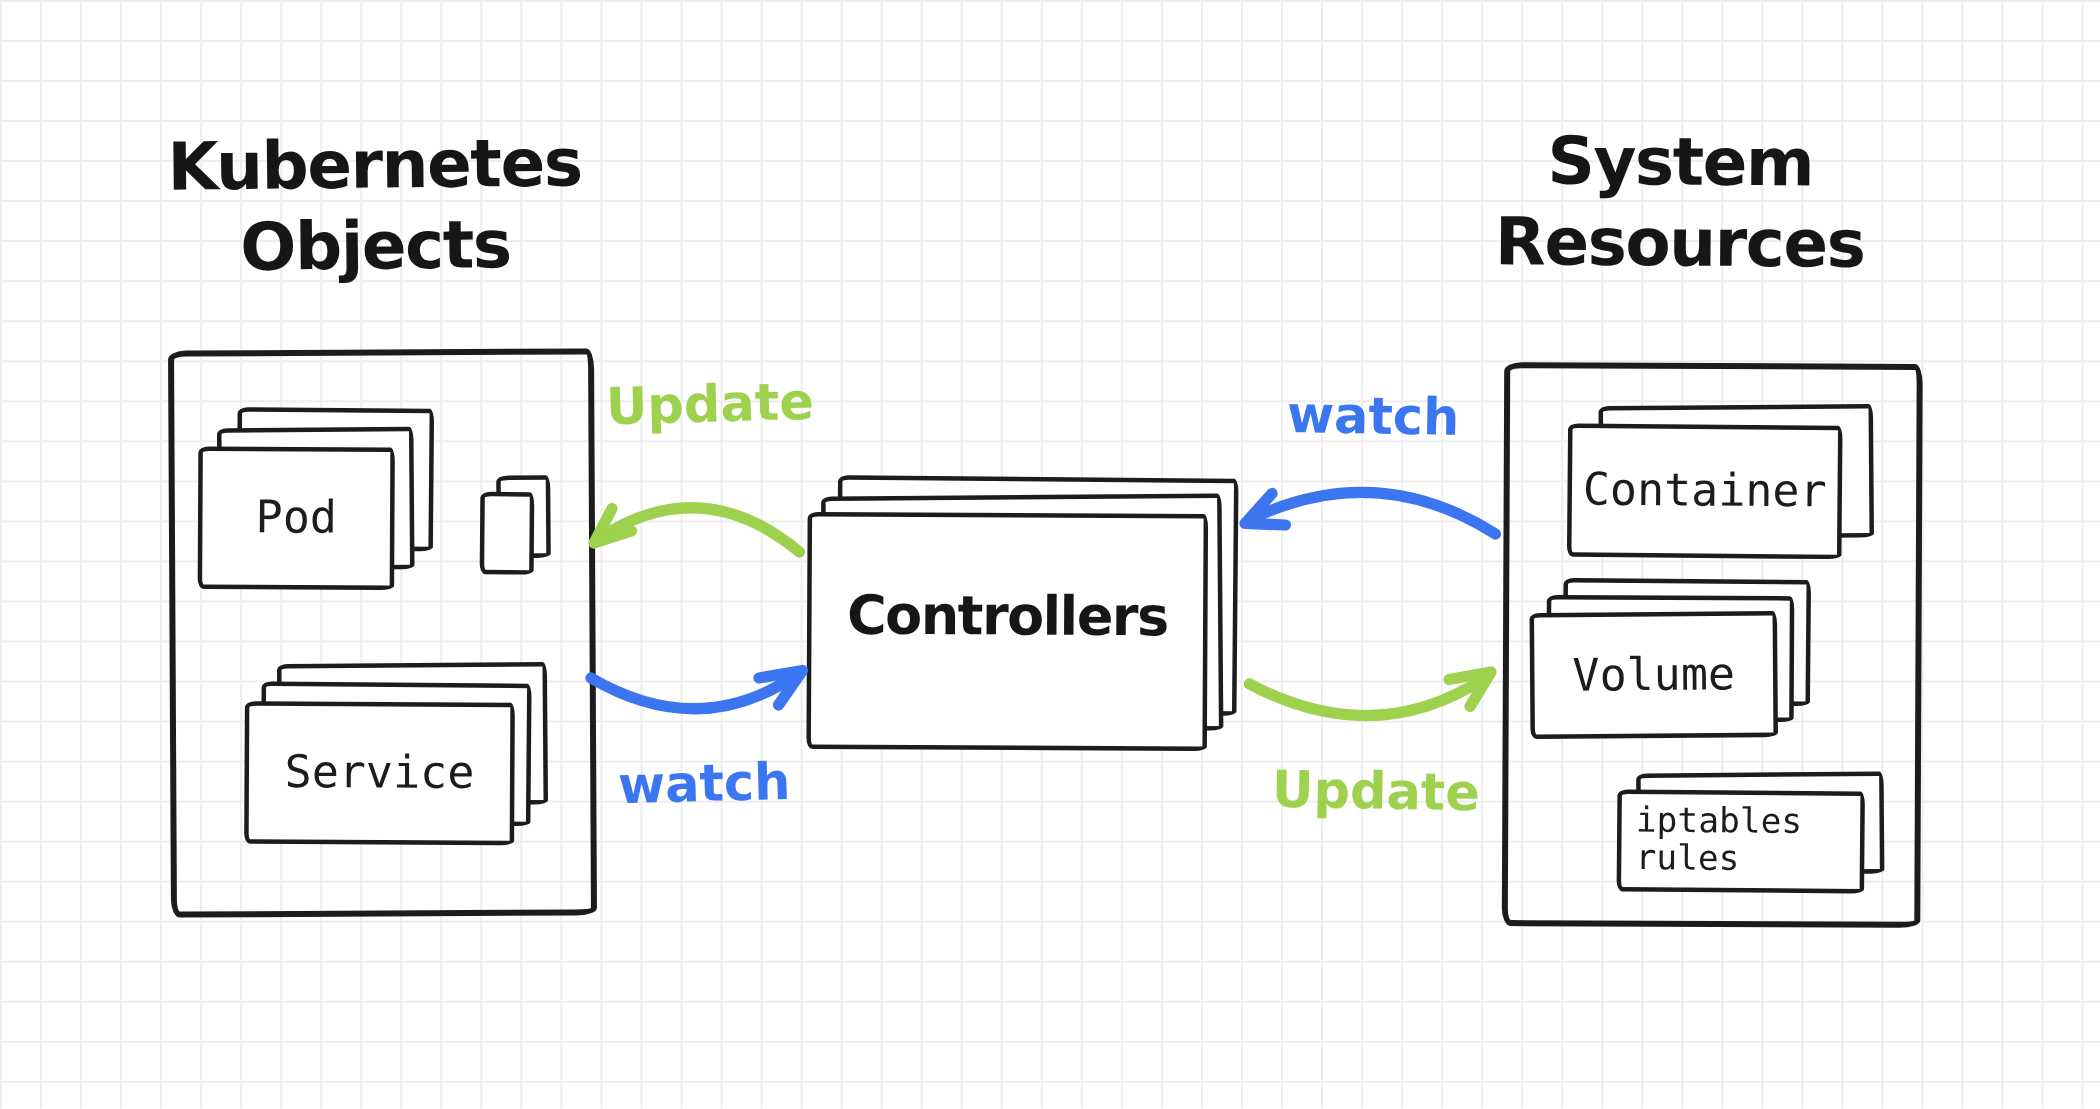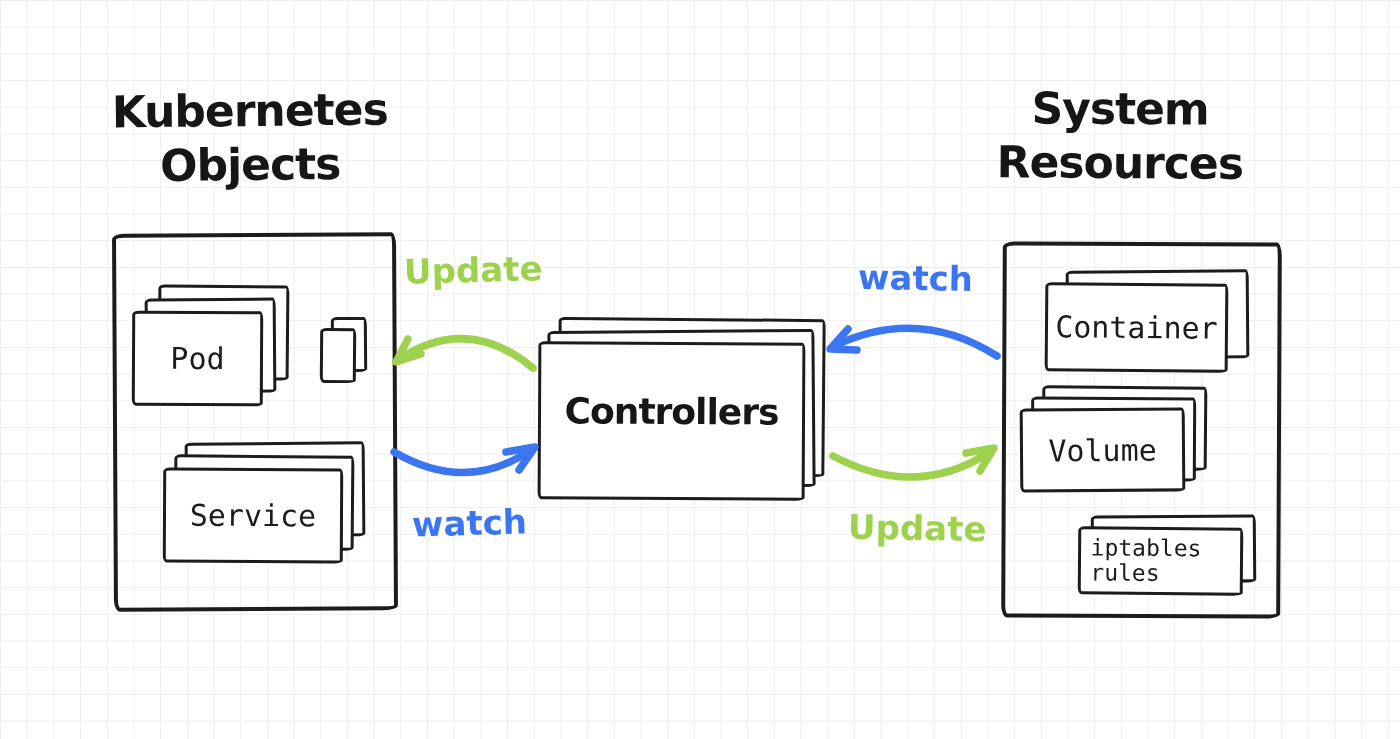--- a/index.html
+++ b/index.html
@@ -73,21 +73,21 @@
     <div>Kubernetes</div>
     <div>Objects</div>
   </div>
   <div class="title right-title">
     <div>System</div>
     <div>Resources</div>
   </div>
 
   <div class="panel left"></div>
 
-  <div class="stack" style="left:132px;top:285px;width:188px;height:121px;">
+  <div class="stack" style="left:132px;top:272px;width:188px;height:121px;">
     <div class="sheet r1" style="left:26px;top:0;width:131px;height:95px;"></div>
     <div class="sheet r2" style="left:13px;top:13px;width:131px;height:95px;"></div>
     <div class="sheet r3" style="left:0;top:26px;width:131px;height:95px;">
       <span class="mono">Pod</span>
     </div>
   </div>
 
   <div class="stack" style="left:320px;top:317px;width:47px;height:66px;">
     <div class="sheet r2" style="left:11px;top:0;width:36px;height:55px;"></div>
     <div class="sheet r1" style="left:0;top:11px;width:36px;height:55px;"></div>

